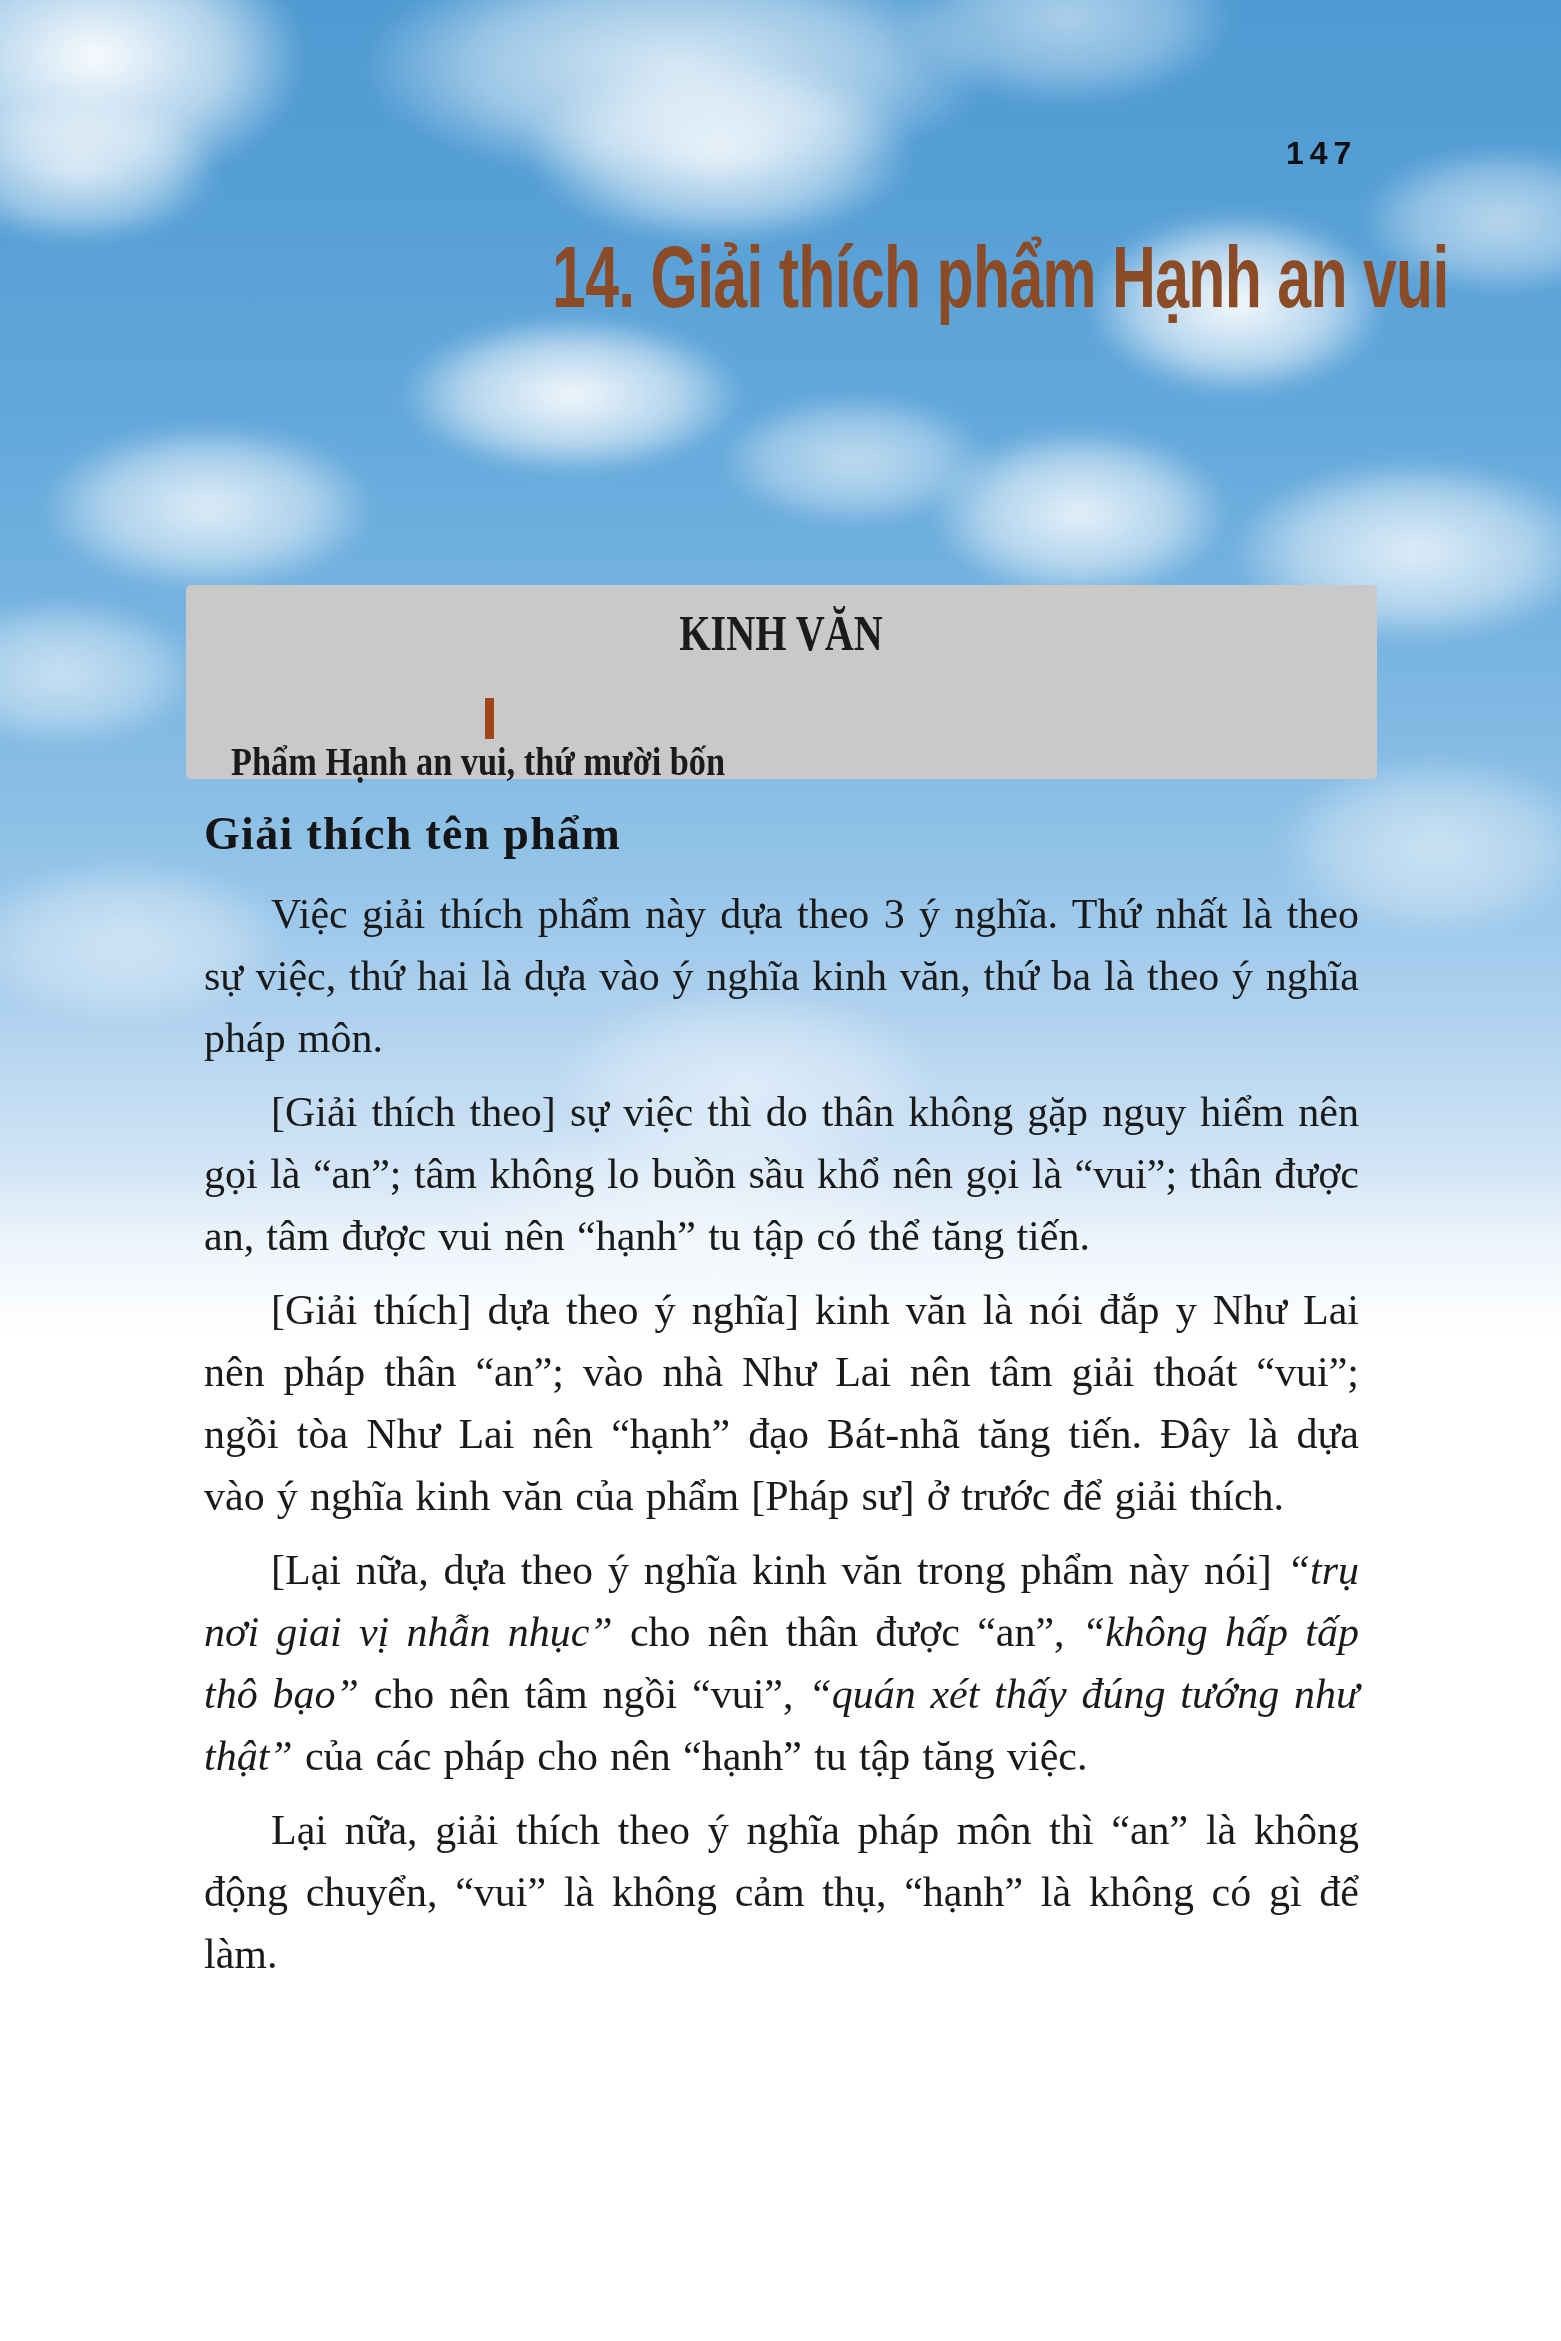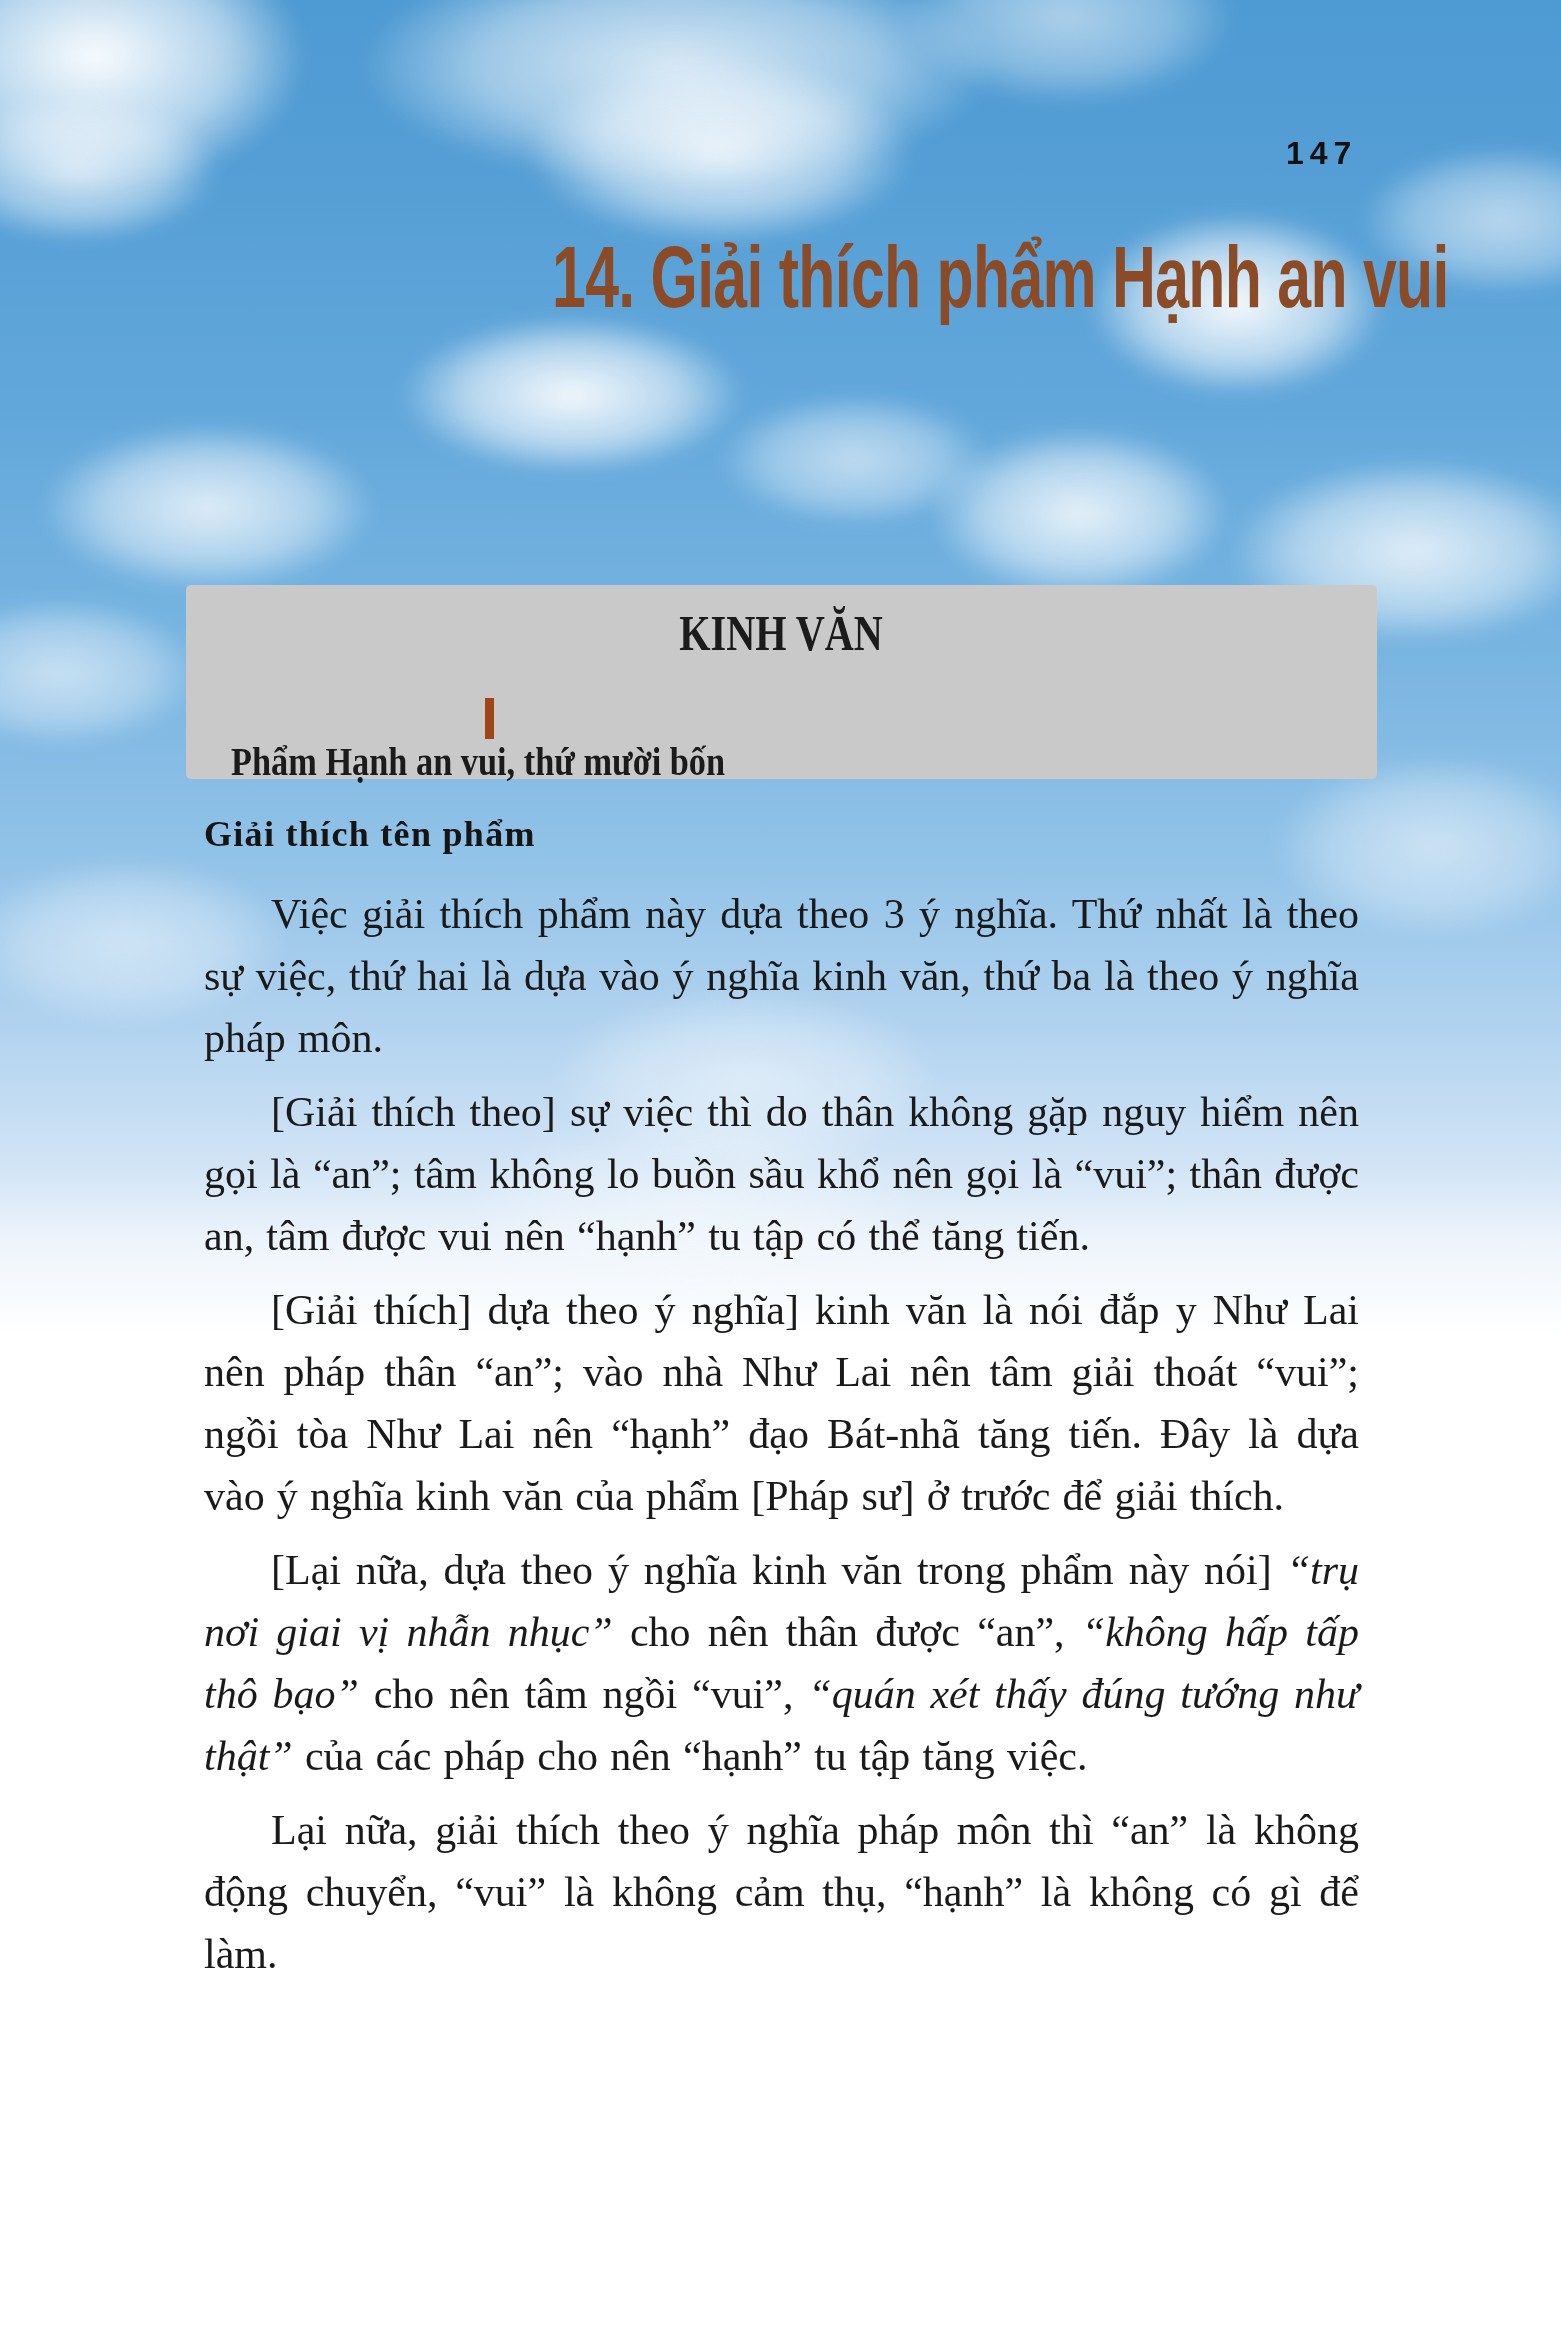--- a/index.html
+++ b/index.html
@@ -97,21 +97,21 @@
     white-space:nowrap;
   }
   .content{
     position:absolute;
     left:204px;top:808px;
     width:1155px;
     color:#1a1a1a;
   }
   .section-heading{
     margin:0 0 22.6px 0;
-    font-size:36px;
+    font-size:46px;
     line-height:52px;
     font-weight:bold;
     letter-spacing:1.3px;
     color:#151515;
   }
   .content p{
     margin:0 0 12px 0;
     font-size:42px;
     line-height:62px;
     text-align:justify;

